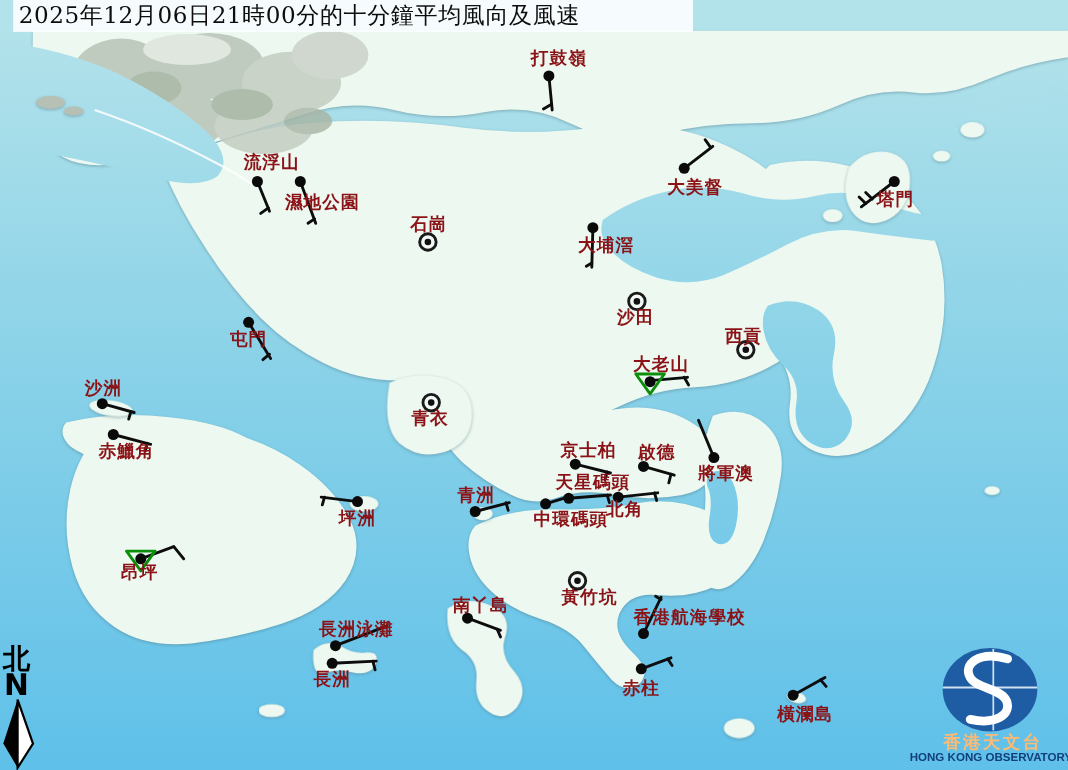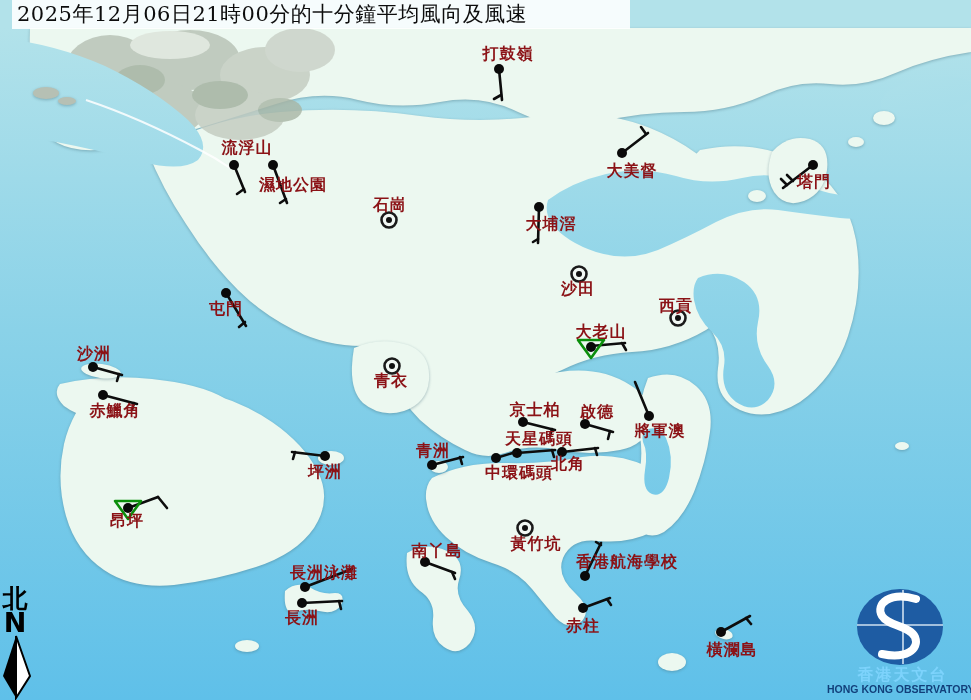--- a/index.html
+++ b/index.html
@@ -11,21 +11,21 @@
             fill:#8b1216;letter-spacing:1px;text-anchor:middle;}
   .title-bar{position:absolute;left:0;top:0;width:618px;height:29px;
              background:rgba(255,255,255,.88);display:flex;align-items:flex-start;margin-left:12px;}
   .title-bar span{font-family:"DejaVu Serif","DejaVu Sans Mono",serif;
                   font-size:21px;color:#0d0d0d;padding-left:5px;letter-spacing:.5px;
                   white-space:nowrap;}
   .compass-zh{font-family:"DejaVu Serif",serif;font-size:25px;font-weight:bold;fill:#000;}
   .compass-n{font-family:"DejaVu Sans",sans-serif;font-size:27px;font-weight:bold;fill:#000;}
   .logo-zh{position:absolute;left:845px;top:665px;width:115px;text-align:center;
            font-family:"DejaVu Serif",serif;font-size:16px;font-weight:bold;
-           letter-spacing:2px;color:#7dd3fc;}
+           letter-spacing:2px;color:#fdba74;}
   .logo-en{position:absolute;left:827px;top:683px;width:146px;text-align:center;
            font-family:"Liberation Sans",sans-serif;font-size:10.5px;font-weight:bold;
            color:#123f7a;white-space:nowrap;}
 </style>
 </head>
 <body>
 
 <div class="stage">
 
   <svg width="971" height="700" viewBox="0 0 971 700">

